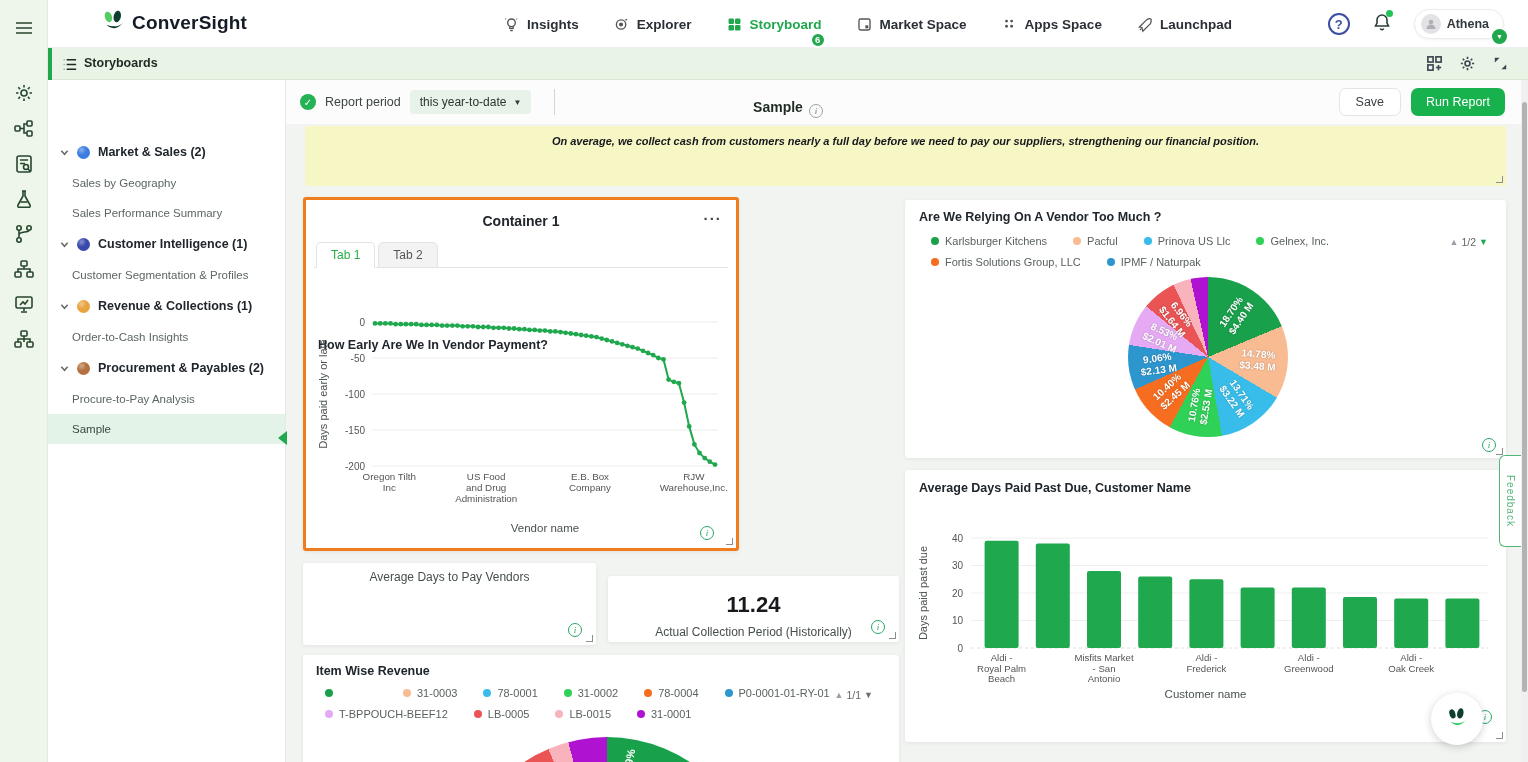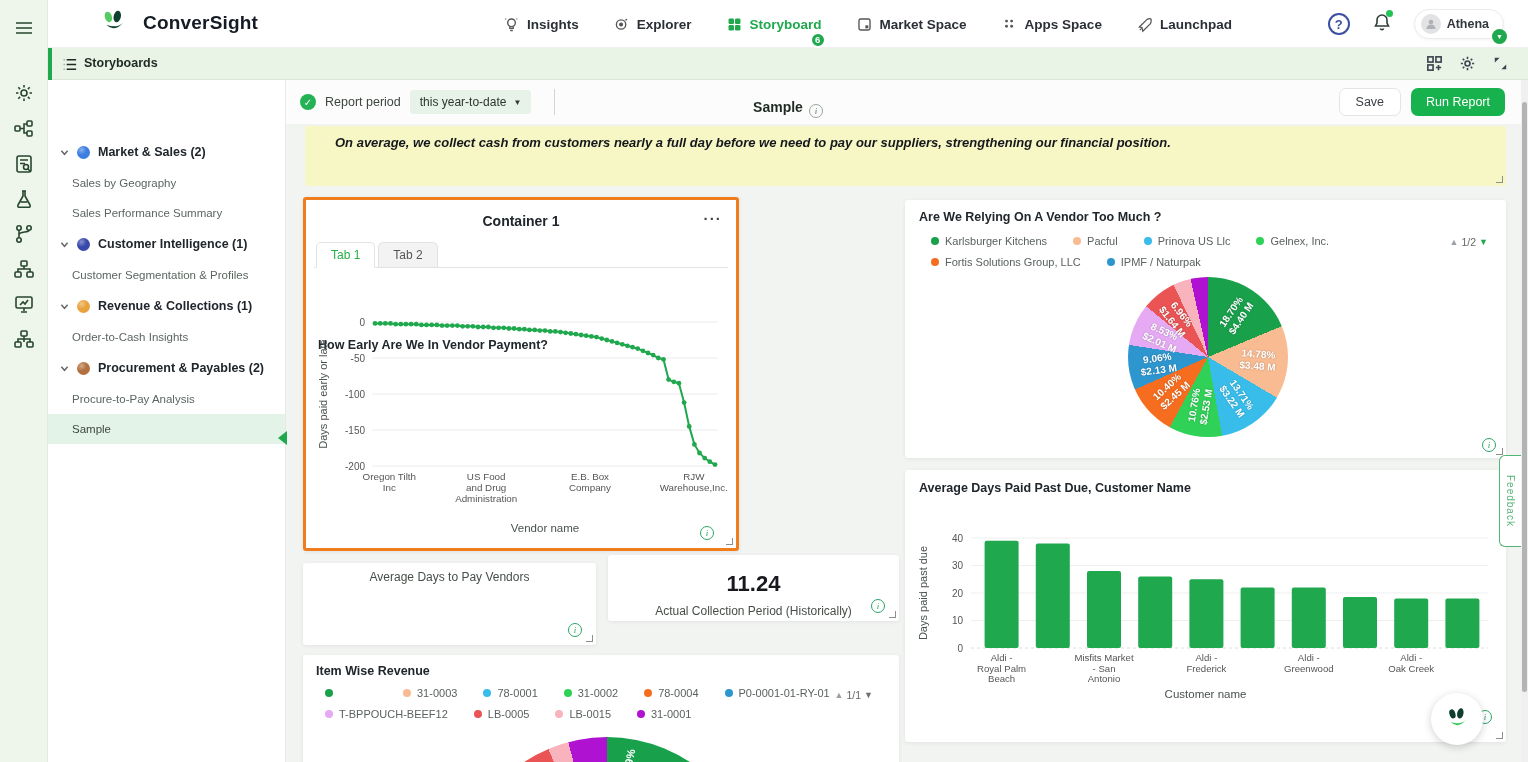--- a/index.html
+++ b/index.html
@@ -6,21 +6,21 @@
   html,body { width:1528px; height:762px; overflow:hidden; font-family:"Liberation Sans",sans-serif; background:#fff; position:relative; }
   .abs { position:absolute; }
 
   
   #rail { left:0; top:0; width:48px; height:762px; background:#eef6ec; border-right:1px solid #e2ebe0; z-index:5; }
   .rail-icon { position:absolute; left:13px; width:22px; height:22px; color:#27462e; cursor:pointer; }
   .rail-icon svg { width:100%; height:100%; stroke:#27462e; fill:none; stroke-width:1.6; }
 
   
   #topbar { left:48px; top:0; width:1480px; height:48px; background:#fff; border-bottom:1px solid #efefef; z-index:4; }
-  #logo { position:absolute; left:52px; top:9px; display:flex; align-items:center; gap:15px; cursor:pointer; }
+  #logo { position:absolute; left:52px; top:9px; display:flex; align-items:center; gap:4px; cursor:pointer; }
   #brand-text { font-size:19px; font-weight:bold; color:#151c26; letter-spacing:.2px; }
   #nav-items { position:absolute; left:455px; top:0; height:48px; display:flex; align-items:center; gap:34px; }
   .nav-item { display:flex; align-items:center; gap:7px; font-size:13.5px; font-weight:bold; color:#2b2f36; cursor:pointer; position:relative; }
   .nav-item svg { width:17px; height:17px; }
   .nav-item.active { color:#1fa84d; }
   .nav-badge { position:absolute; right:-4px; bottom:-15px; background:#1fa84d; color:#fff; font-size:9.5px; width:16px; height:16px; border-radius:50%; display:flex; align-items:center; justify-content:center; border:2px solid #fff; }
   #topbar-right { position:absolute; right:24px; top:0; height:48px; display:flex; align-items:center; gap:22px; }
   .help-circle { width:22px; height:22px; border:2px solid #3d4fa3; border-radius:50%; color:#3d4fa3; font-weight:bold; font-size:13px; display:flex; align-items:center; justify-content:center; cursor:pointer; }
   .bell-wrap { position:relative; cursor:pointer; }
   .bell-dot { position:absolute; right:-1px; top:-2px; width:7px; height:7px; border-radius:50%; background:#25c256; }
@@ -60,21 +60,21 @@
   #report-label { font-size:12.5px; color:#3d453f; }
   #period-chip { background:#e7f2e9; border-radius:4px; padding:5px 10px; font-size:12px; color:#2c3530; cursor:pointer; display:flex; gap:7px; align-items:center; }
   #period-chip .tri { font-size:8px; color:#333; }
   .vdivider { width:1px; height:26px; background:#d4d4d4; margin-left:14px; }
   #toolbar-buttons { position:absolute; right:16px; top:8px; display:flex; gap:10px; }
   #save-btn { background:#fff; border:1px solid #e4e4e4; border-radius:7px; font-size:12.5px; color:#3a3f45; padding:6px 16px; cursor:pointer; font-family:inherit; }
   #run-btn { background:#17b14e; border:none; border-radius:7px; font-size:12.5px; color:#fff; padding:6px 15px; cursor:pointer; font-family:inherit; }
 
   
   #banner { left:305px; top:126px; width:1201px; height:60px; background:#f7f7c5; border-radius:2px; z-index:2; }
-  #banner-text { padding:9px 30px 0; text-align:left; font-size:13px; font-weight:bold; font-style:italic; color:#15181c; }
+  #banner-text { padding:9px 30px 0; text-align:center; font-size:11px; font-weight:bold; font-style:italic; color:#15181c; }
   .rsz { position:absolute; right:3px; bottom:3px; width:7px; height:7px; border-right:1.6px solid #8e8e8e; border-bottom:1.6px solid #8e8e8e; }
 
   .card { position:absolute; background:#fff; border-radius:3px; box-shadow:0 1px 4px rgba(0,0,0,.07); z-index:2; }
   .info-icon { position:absolute; width:14px; height:14px; border:1.4px solid #2aa568; border-radius:50%; color:#2aa568; font-size:9px; font-style:italic; font-family:"Liberation Serif",serif; text-align:center; line-height:12px; cursor:pointer; }
   .chart-title { font-size:12.5px; font-weight:bold; color:#20262c; }
 
   
   #container1 { left:303px; top:197px; width:436px; height:354px; border:3px solid #ef7d1d; }
   #c1-title { text-align:center; font-size:14px; font-weight:bold; color:#20262c; margin-top:13px; }
   #c1-menu { position:absolute; right:14px; top:6px; font-size:15px; letter-spacing:2px; color:#444; cursor:pointer; font-weight:bold; }
@@ -507,21 +507,21 @@
     </div>
   <span class="info-icon" style="right:10px;bottom:6px">i</span>
   <span class="rsz"></span>
 </div>
 
 <div class="card" style="left:303px;top:563px;width:293px;height:82px">
   <div class="kpi-label">Average Days to Pay Vendors</div>
   <span class="info-icon" style="right:14px;bottom:8px">i</span>
   <span class="rsz"></span>
 </div>
-<div class="card" style="left:608px;top:555px;width:291px;height:66px">
+<div class="card" style="left:608px;top:576px;width:291px;height:66px">
   <div class="kpi-value">11.24</div>
   <div class="kpi-label">Actual Collection Period (Historically)</div>
   <span class="info-icon" style="right:14px;bottom:8px">i</span>
   <span class="rsz"></span>
 </div>
 
 <div class="card" id="bar-card">
   <div class="chart-title" id="bar-title">Average Days Paid Past Due, Customer Name</div>
   <svg class="abs" id="bar-svg" style="left:8px;top:28px" width="585" height="190">
       <text x="50" y="153.5" font-size="10" fill="#555" text-anchor="end">0</text>

